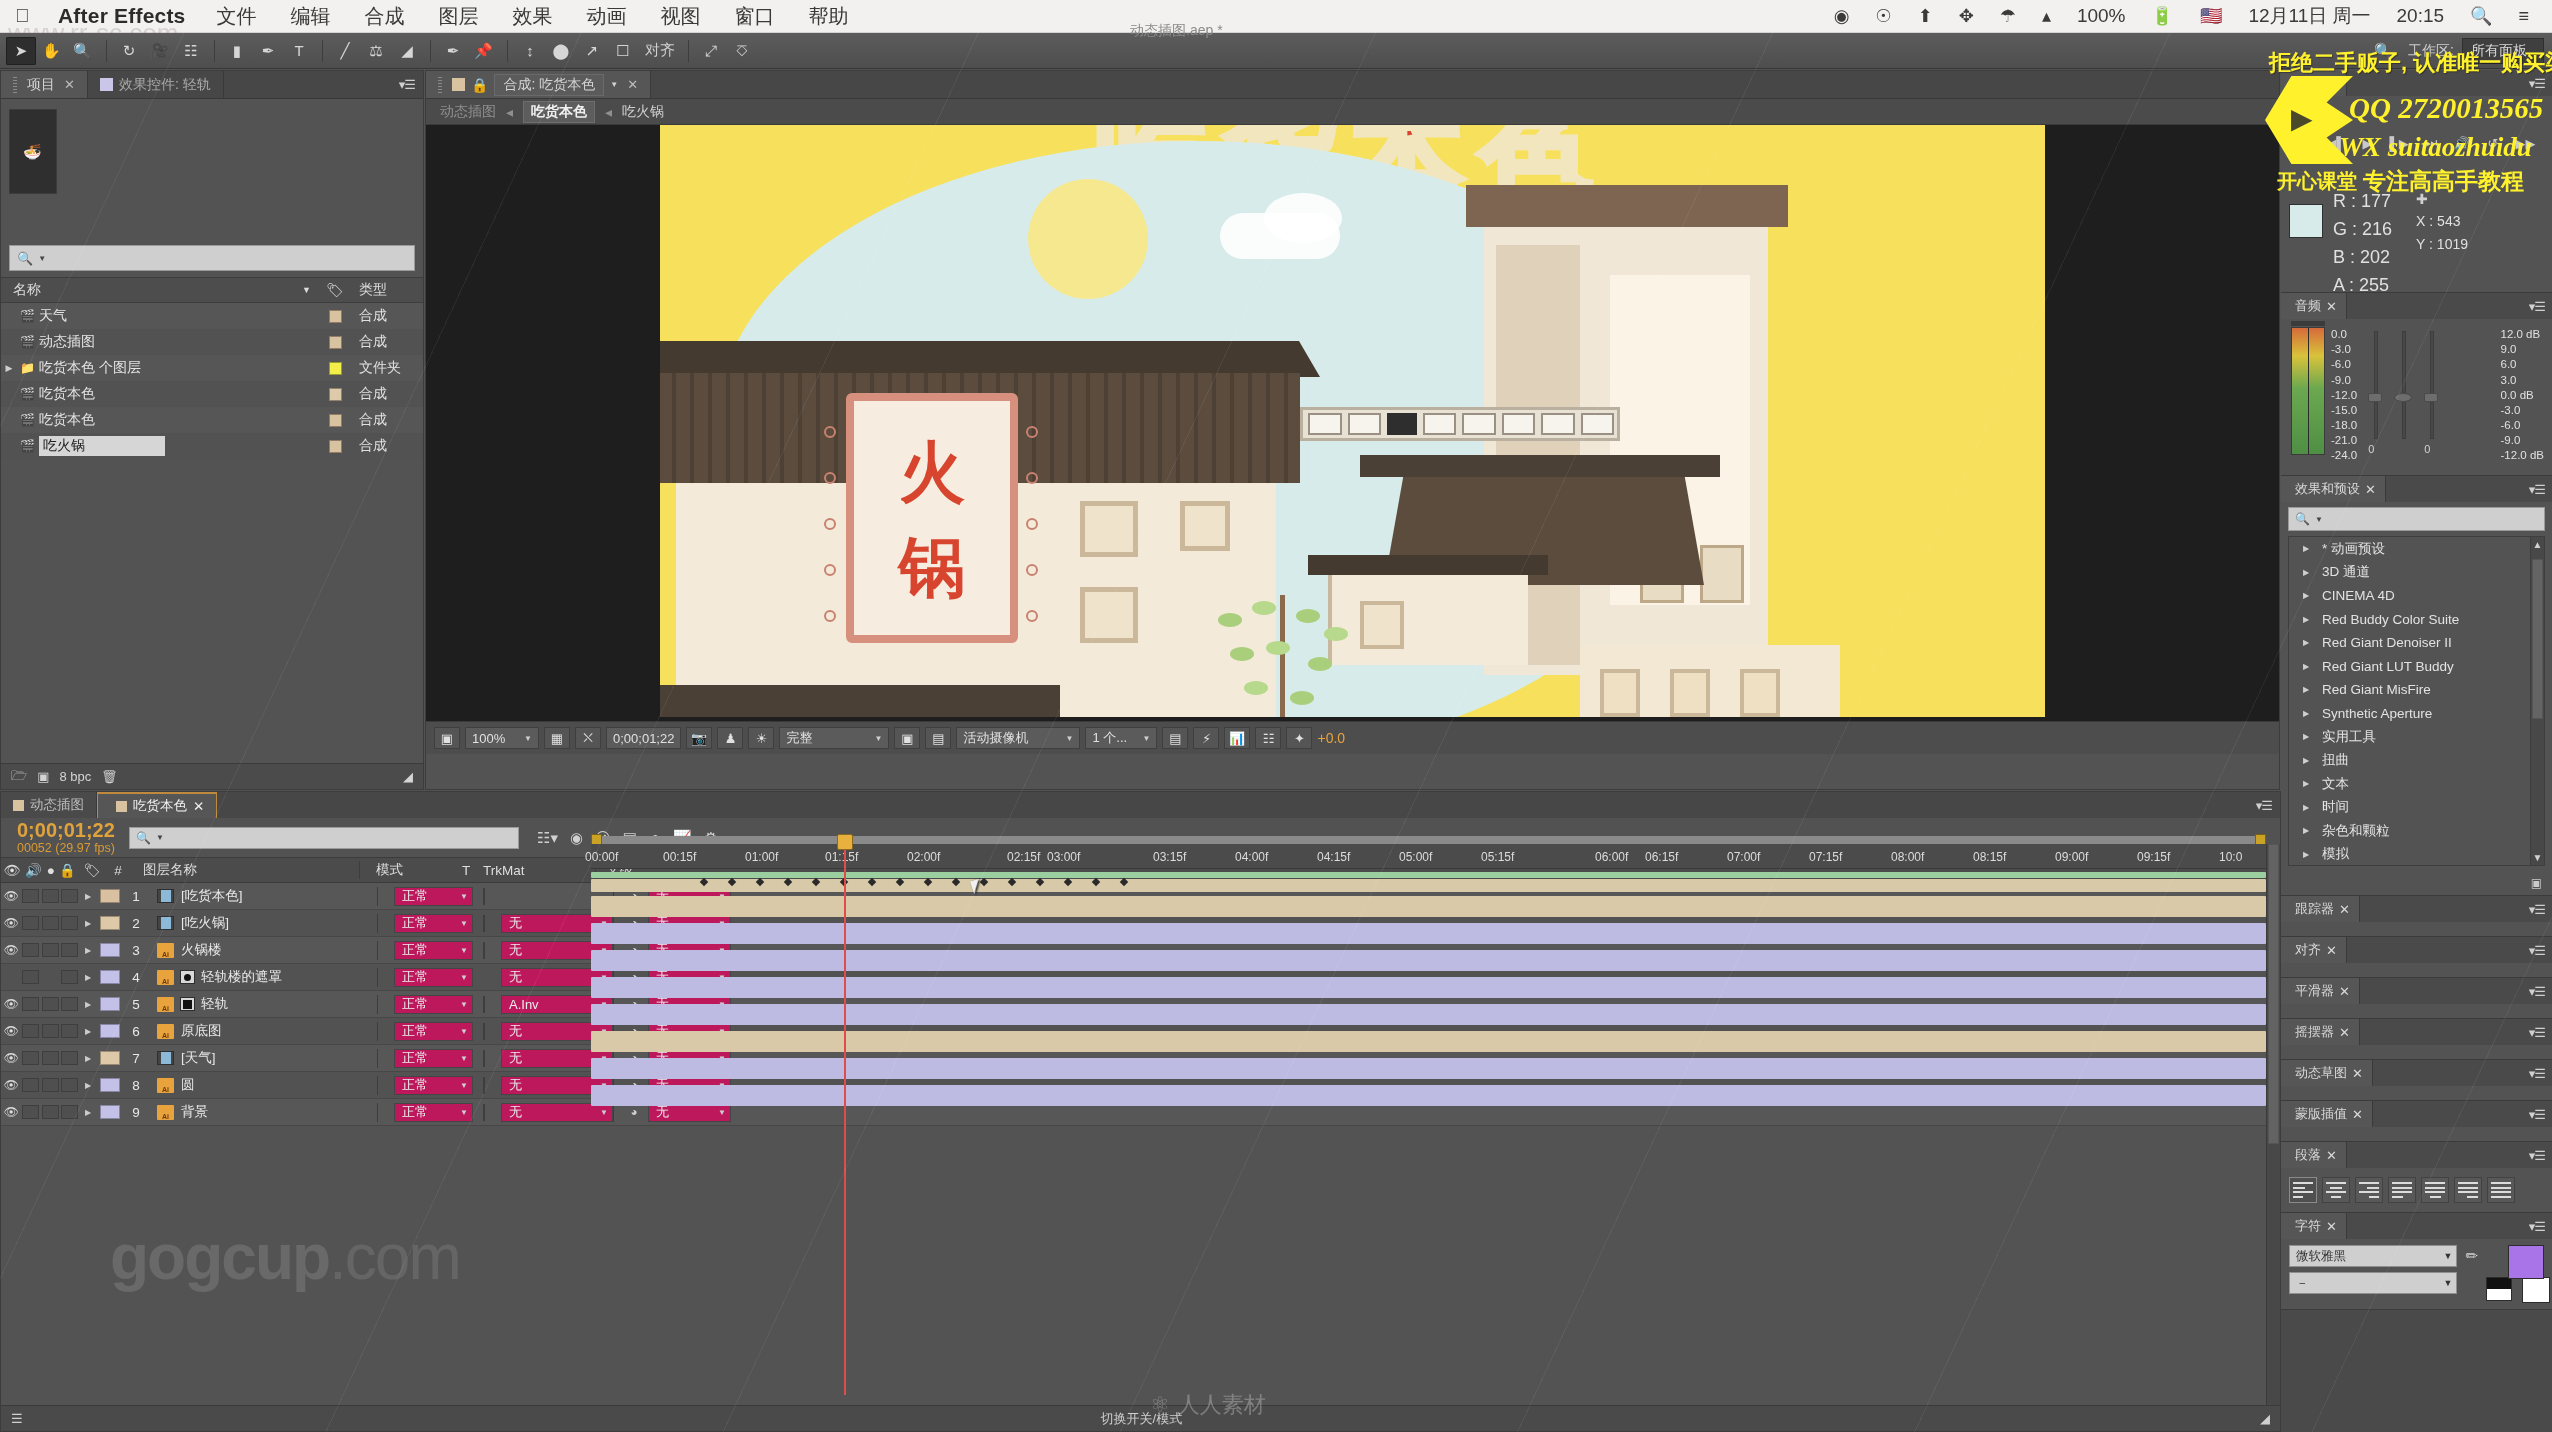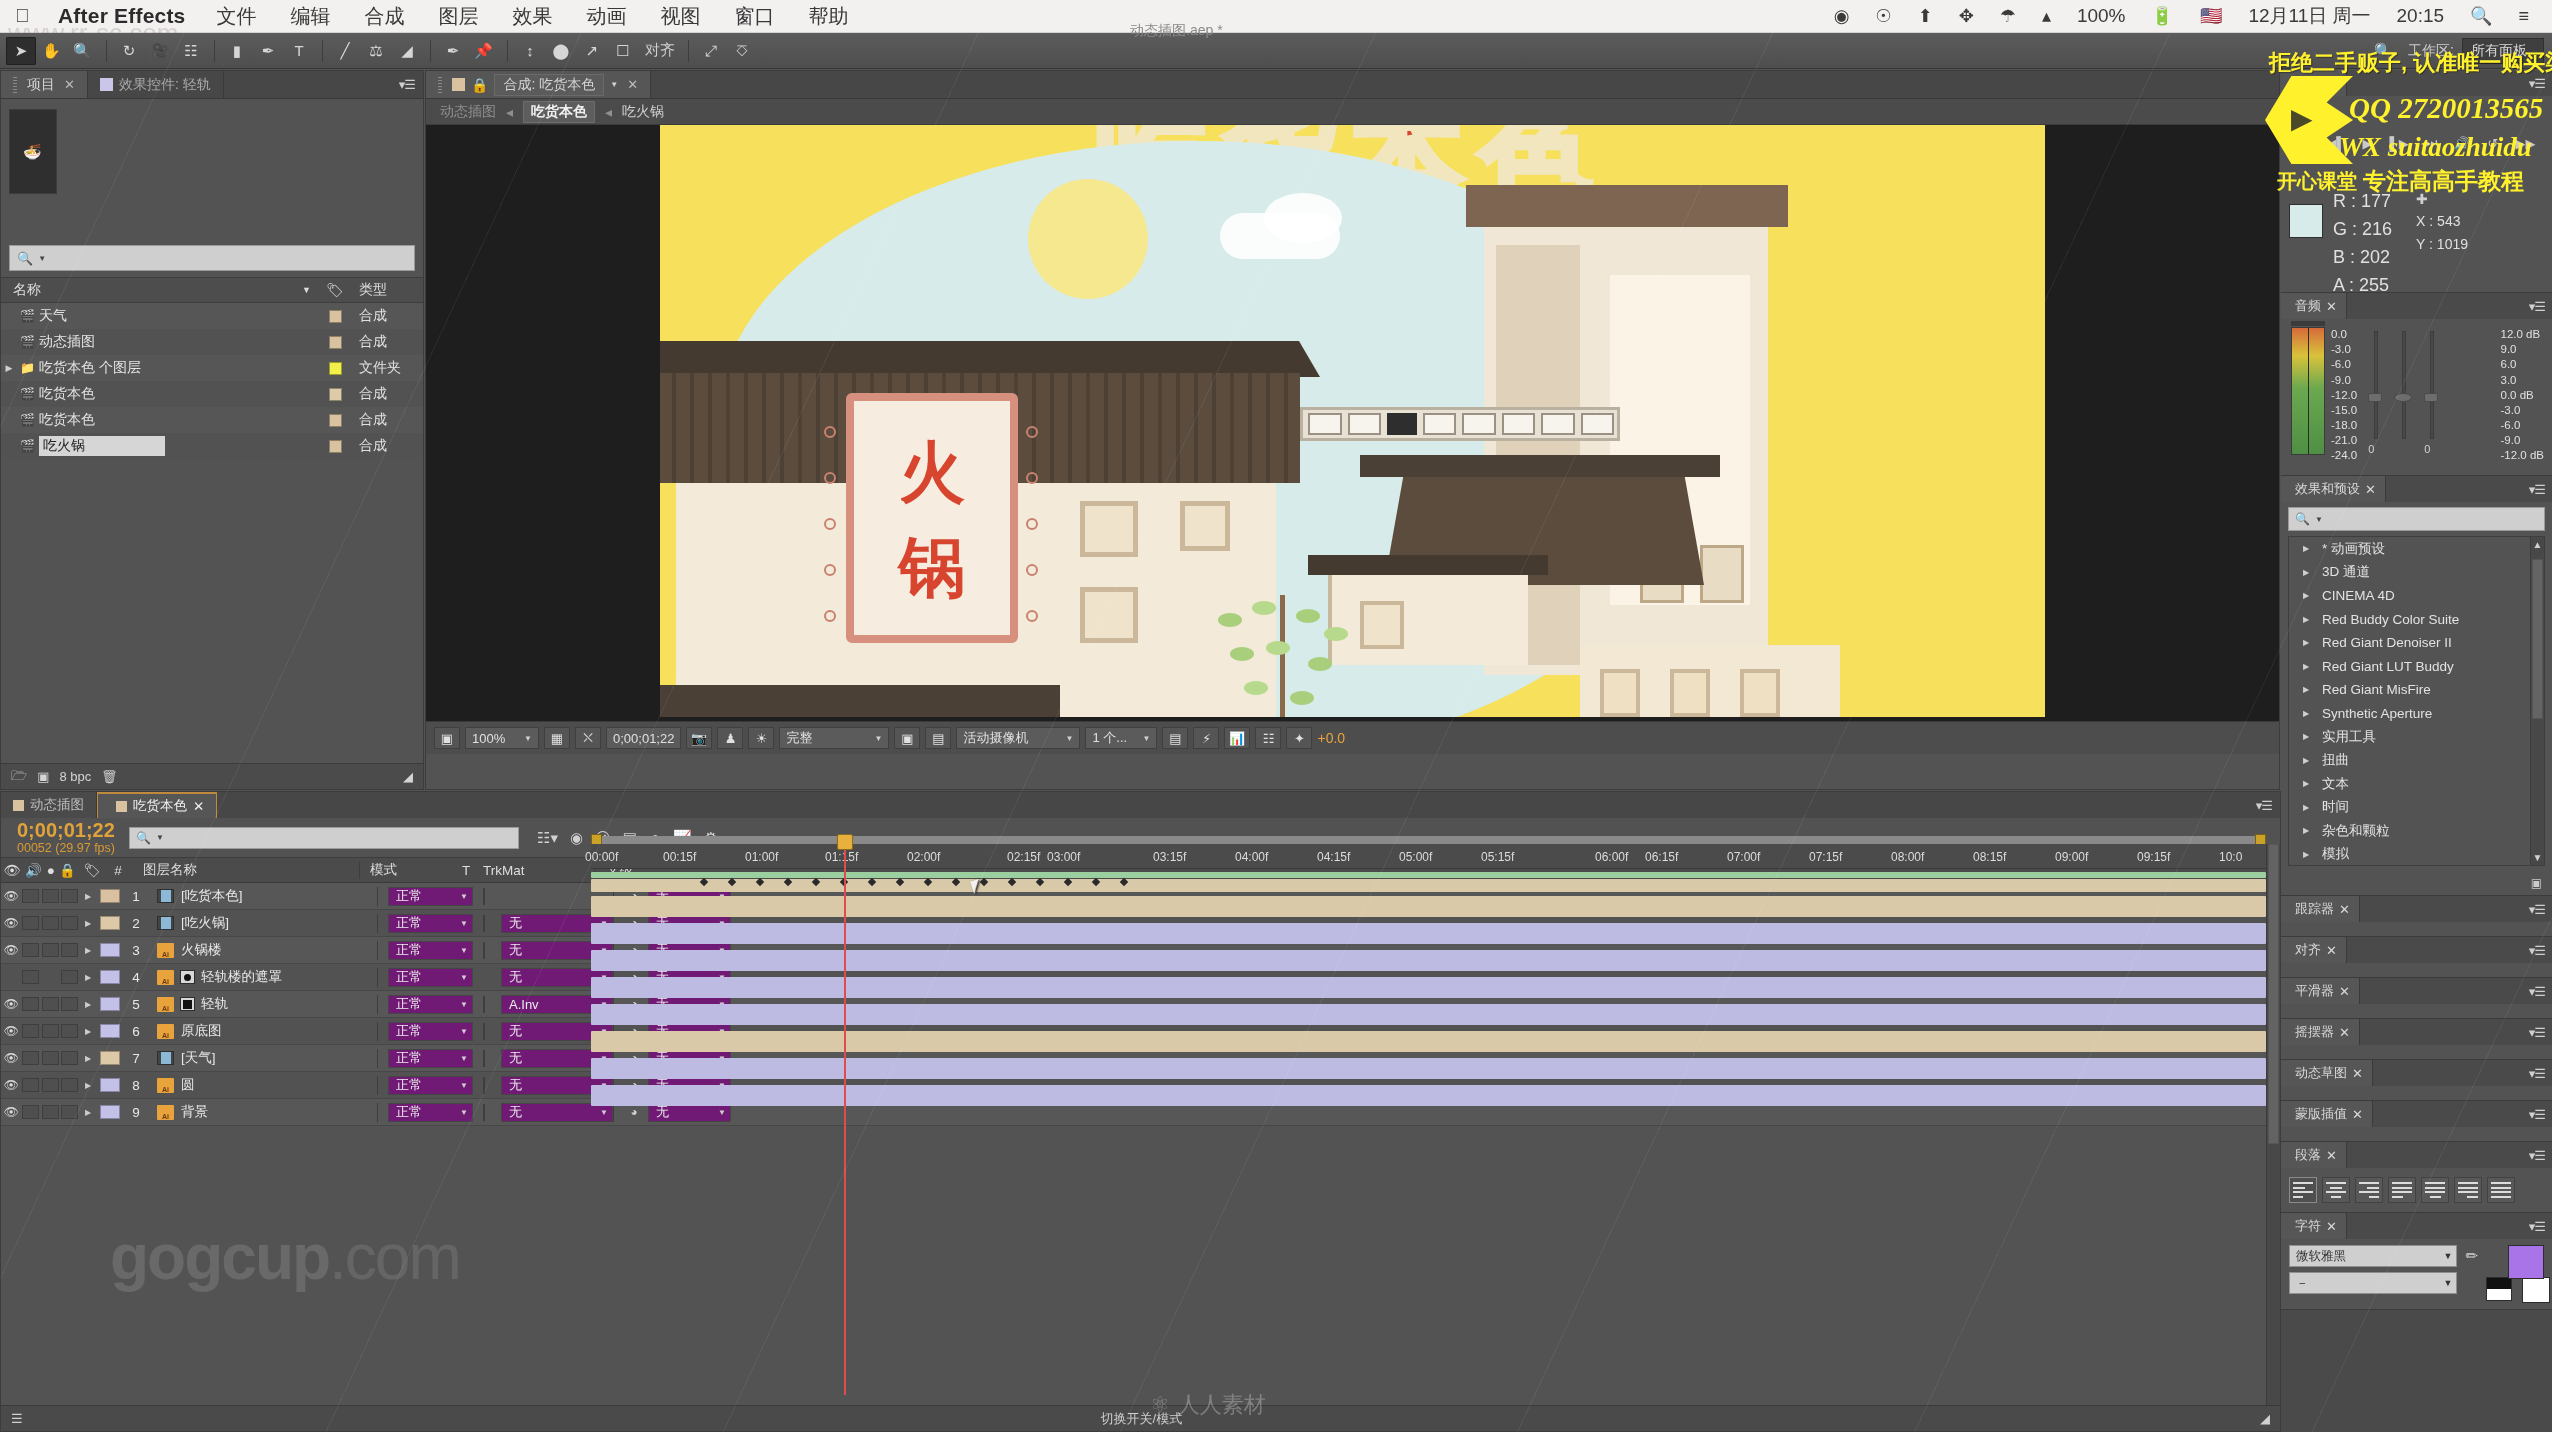--- a/index.html
+++ b/index.html
@@ -155,39 +155,39 @@
   .tc-sub{ color:#d89a34; font-size:12.5px;}
   .tl-search{ width:390px; height:22px; background:#cfcfcf; border:1px solid #9a9a9a;
      display:flex; align-items:center; gap:5px; padding:0 6px; color:#444; font-size:12px; margin-left:14px;}
   .tl-headicons{ display:flex; align-items:center; gap:12px; margin-left:18px; color:#d0d0d0; font-size:15px;}
   .tl-cols{ height:25px; background:#4b4b4b; display:flex; align-items:center; color:#dedede;
      font-size:13.5px; border-bottom:1px solid #3a3a3a;}
   .col-av{ width:78px; display:flex; align-items:center; justify-content:space-around; }
   .col-tag{ width:26px; text-align:center;}
   .col-num{ width:26px; text-align:center;}
   .col-lname{ width:228px; padding-left:12px;}
-  .col-mode{ width:96px; padding-left:10px; border-left:1px solid #3d3d3d;}
+  .col-mode{ width:96px; padding-left:16px; border-left:1px solid #3d3d3d;}
   .col-t{ width:22px; text-align:center;}
   .col-trk{ width:118px; padding-left:6px;}
   .col-par{ width:118px; padding-left:10px; border-left:1px solid #3d3d3d;}
   .trow{ height:27px; display:flex; align-items:center; font-size:13.5px; color:#e8e8e8;
      border-bottom:1px solid #474747;}
   .trow:nth-child(odd){ background:#575757;}
   .trow:nth-child(even){ background:#525252;}
   .eye{ width:18px; text-align:center; color:#dcdcdc; font-size:12px;}
   .boxcell{ width:17px; height:14px; background:#4f4f4f; border:1px solid #3e3e3e;}
   .tri{ width:18px; text-align:center; font-size:8px; color:#cccccc;}
   .lswatch{ width:20px; height:14px; border:1px solid rgba(0,0,0,.3);}
   .aicon{ width:17px; height:15px; background:#e8a33c; color:#6a3a12; font-size:7px; font-weight:bold;
      display:flex; align-items:flex-end; justify-content:center; border-radius:1px;}
   .vicon{ width:17px; height:14px; background:linear-gradient(90deg,#444 0 3px,#8db9d9 3px 13px,#444 13px 17px);
      border:1px solid #2f2f2f;}
   .micon{ width:15px; height:14px; background:#d8d8d8; border:1px solid #2e2e2e; display:flex; align-items:center; justify-content:center;}
   .micon b{ width:7px; height:7px; background:#111; border-radius:50%;}
-  .dd{ height:19px; background:#701a75; border:1px solid #454545; display:flex; align-items:center;
+  .dd{ height:19px; background:#be185d; border:1px solid #454545; display:flex; align-items:center;
      justify-content:space-between; padding:0 4px 0 7px; font-size:13px; color:#ececec;}
   .dd .c{ font-size:8px; color:#cfcfcf;}
   .pwhip{ width:20px; text-align:center; color:#cfcfcf; font-size:12px;}
   .ruler{ position:absolute; left:590px; right:14px; top:52px; height:25px; background:#4b4b4b;
      border-bottom:1px solid #3a3a3a; }
   .rtick{ position:absolute; top:6px; font-size:12px; color:#dcdcdc; white-space:nowrap;}
   .workbar{ position:absolute; left:590px; right:14px; top:44px; height:9px; background:#8a8a8a;}
   .bar{ position:absolute; height:21px; border-radius:1px;}
   .playhead{ position:absolute; top:44px; bottom:36px; width:2px; background:#e04b4b; z-index:20;}
   .playhead .head{ position:absolute; top:-2px; left:-7px; width:16px; height:16px; background:#e8b03c;

